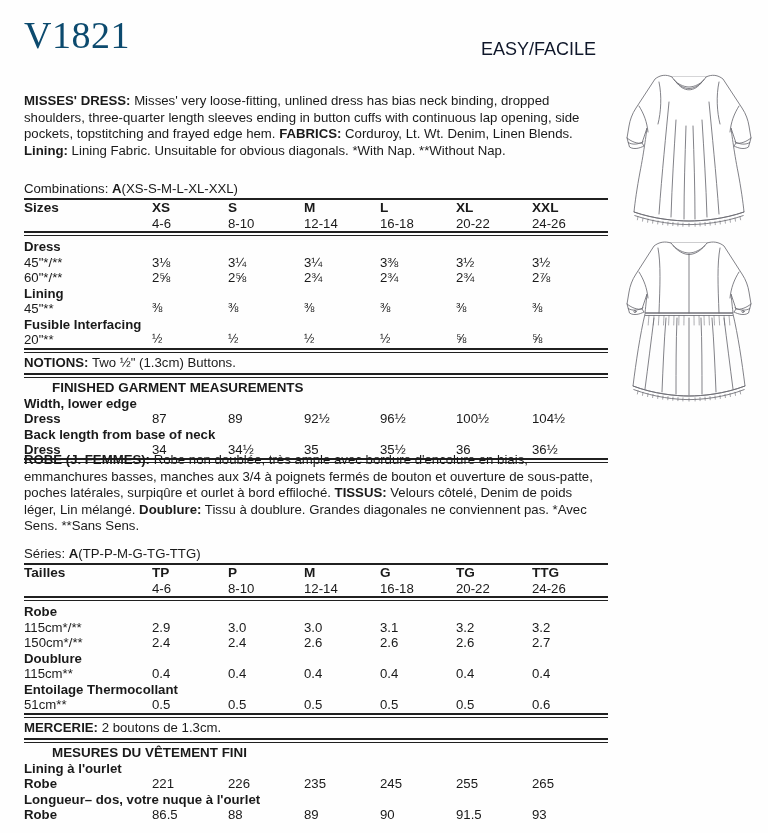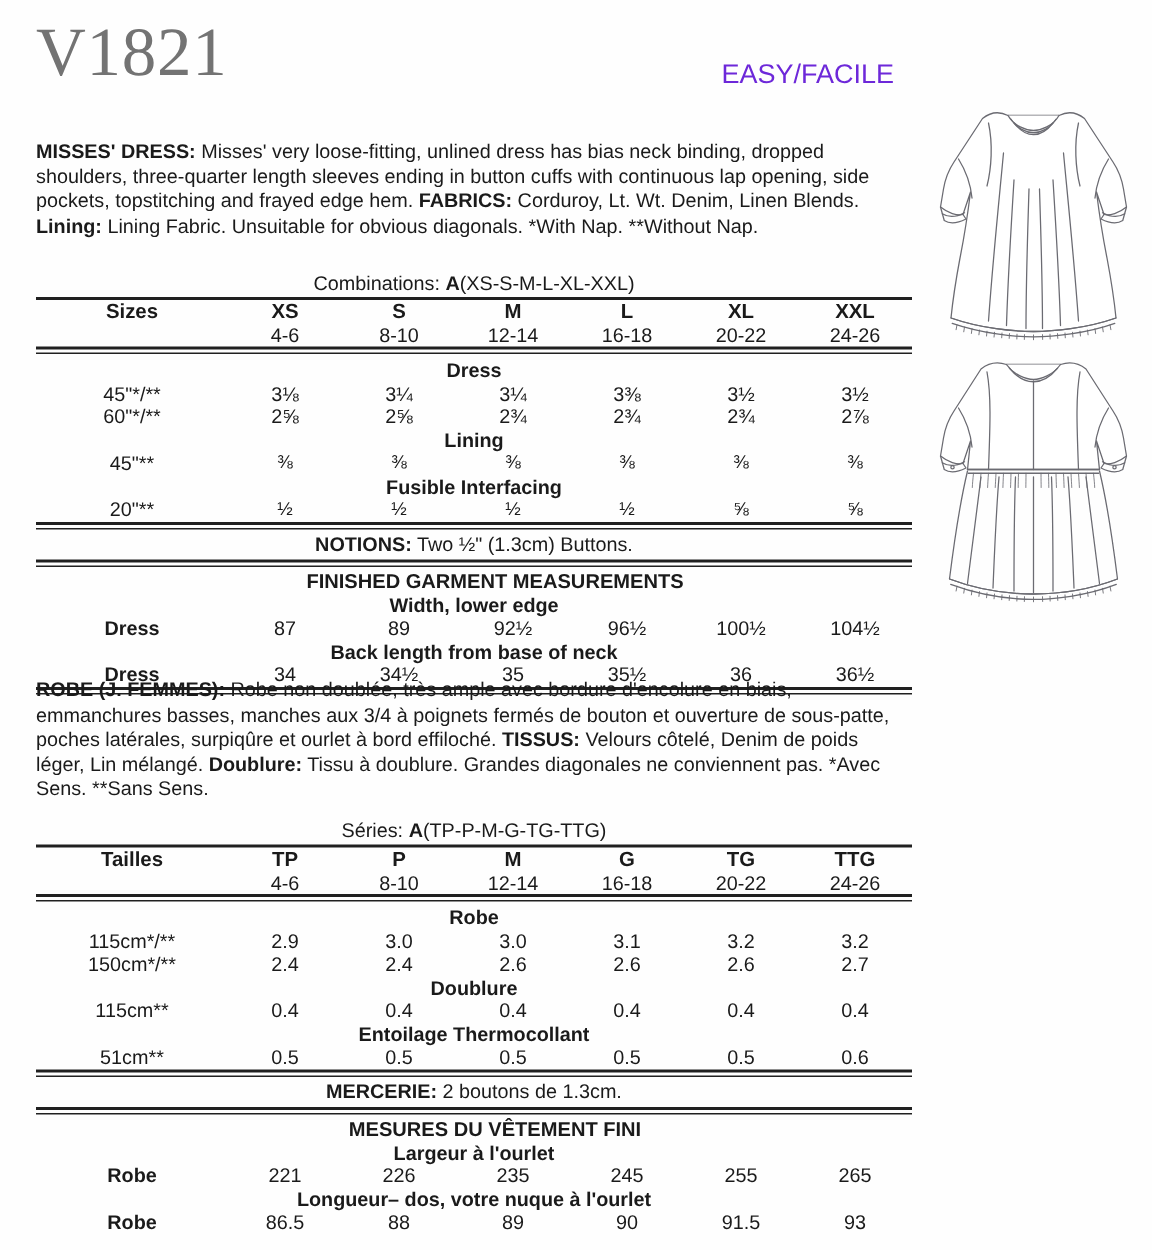--- a/index.html
+++ b/index.html
@@ -21,32 +21,32 @@
   
   .header {
     position: absolute;
     left: 0; top: 0;
     width: 768px; height: 70px;
   }
   .pattern-number {
     position: absolute;
     left: 24px; top: 8px;
     font-family: "Liberation Serif", serif;
-    font-size: 46px;
+    font-size: 38px;
     line-height: 54px;
     letter-spacing: 0.5px;
-    color: #737373;
+    color: #0c4a6e;
     white-space: nowrap;
   }
   .difficulty {
     position: absolute;
     left: 481px; top: 38px;
     font-size: 18px;
     line-height: 22px;
-    color: #6d28d9;
+    color: #0f172a;
     white-space: nowrap;
   }
 
   
   .desc {
     position: absolute;
     left: 24px;
     width: 578px;
     font-size: 13.2px;
     line-height: 16.6px;
@@ -54,21 +54,20 @@
   }
   .desc-en { top: 81px; margin-top: 12px; }
   .desc-fr { top: 452px; width: 582px; }
   .desc b { font-weight: bold; }
 
   
   .tbl {
     position: absolute;
     left: 24px;
     width: 584px;
-    text-align: center;
   }
   .combo-line {
     font-size: 13.2px;
     line-height: 15px;
     padding-bottom: 2px;
     white-space: nowrap;
   }
   .combo-line b { font-weight: bold; }
 
   .rule {
@@ -421,21 +420,21 @@
         <col class="c-label">
         <col class="c-v">
         <col class="c-v">
         <col class="c-v">
         <col class="c-v">
         <col class="c-v">
         <col class="c-last">
       </colgroup>
     <tbody>
         <tr>
-      <td class="b" colspan="7">Largeur à l'ourlet</td>
+      <td class="b" colspan="7">Lining à l'ourlet</td>
     </tr>
     <tr>
       <td class="b">Robe</td>
       <td>221</td>
       <td>226</td>
       <td>235</td>
       <td>245</td>
       <td>255</td>
       <td>265</td>
     </tr>

